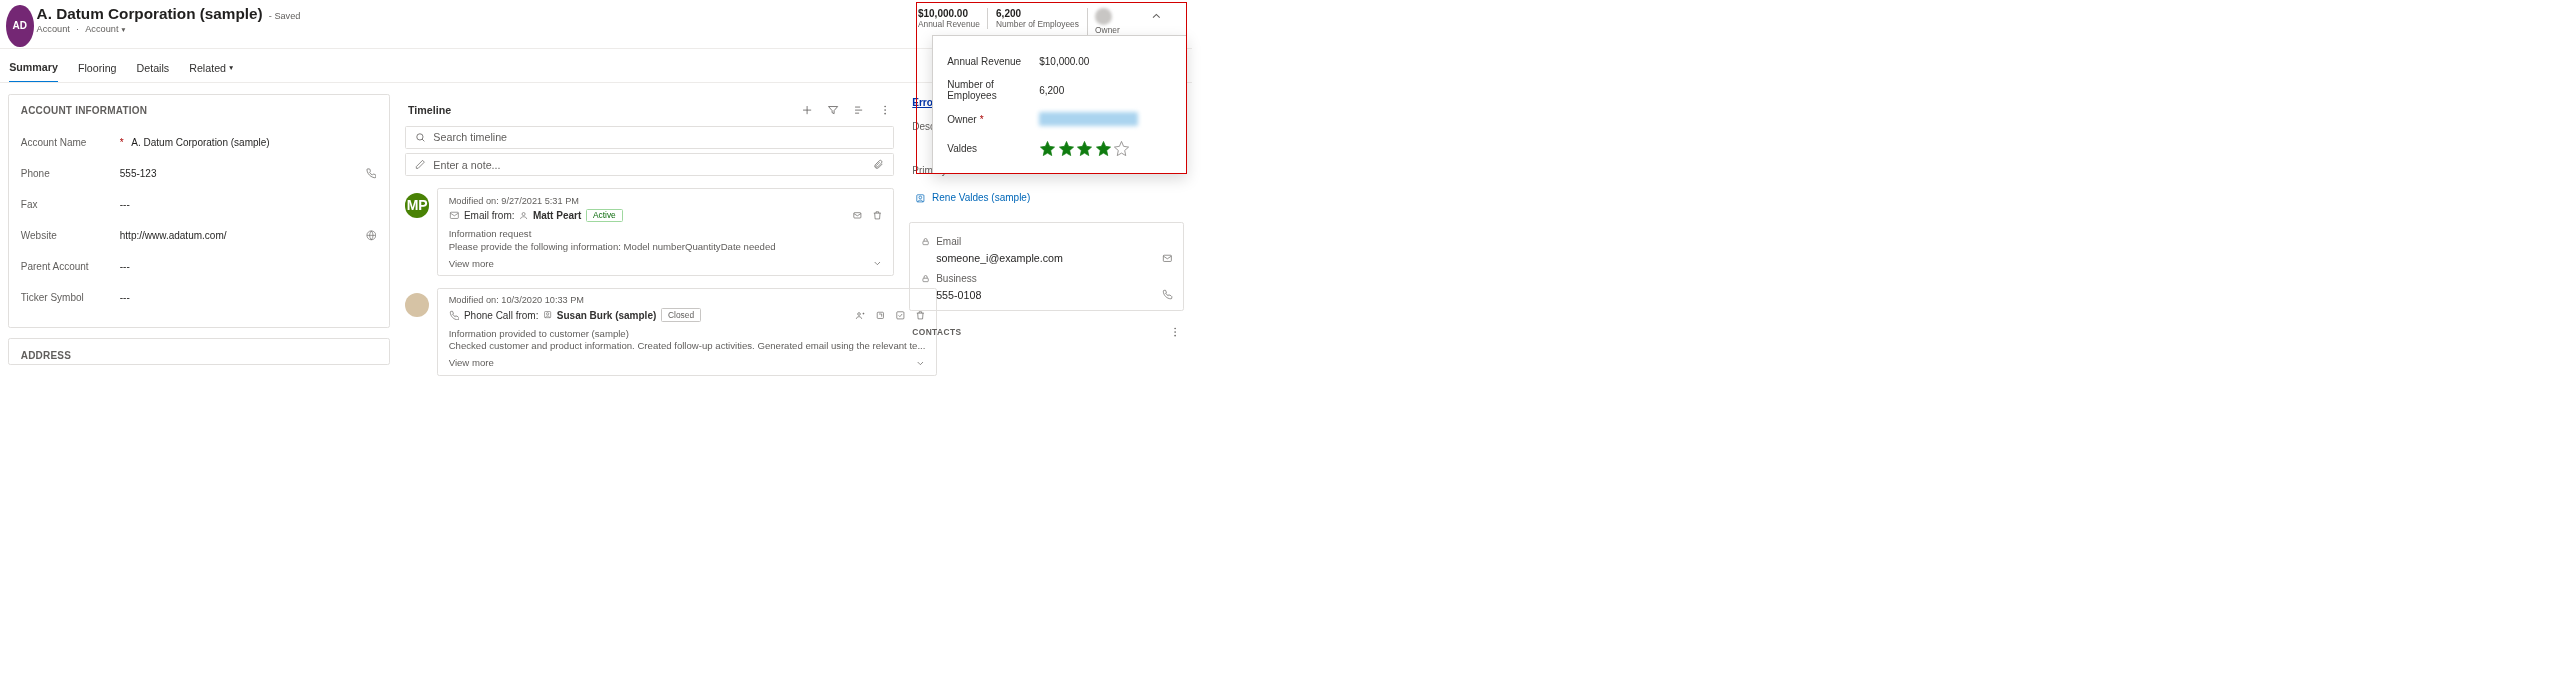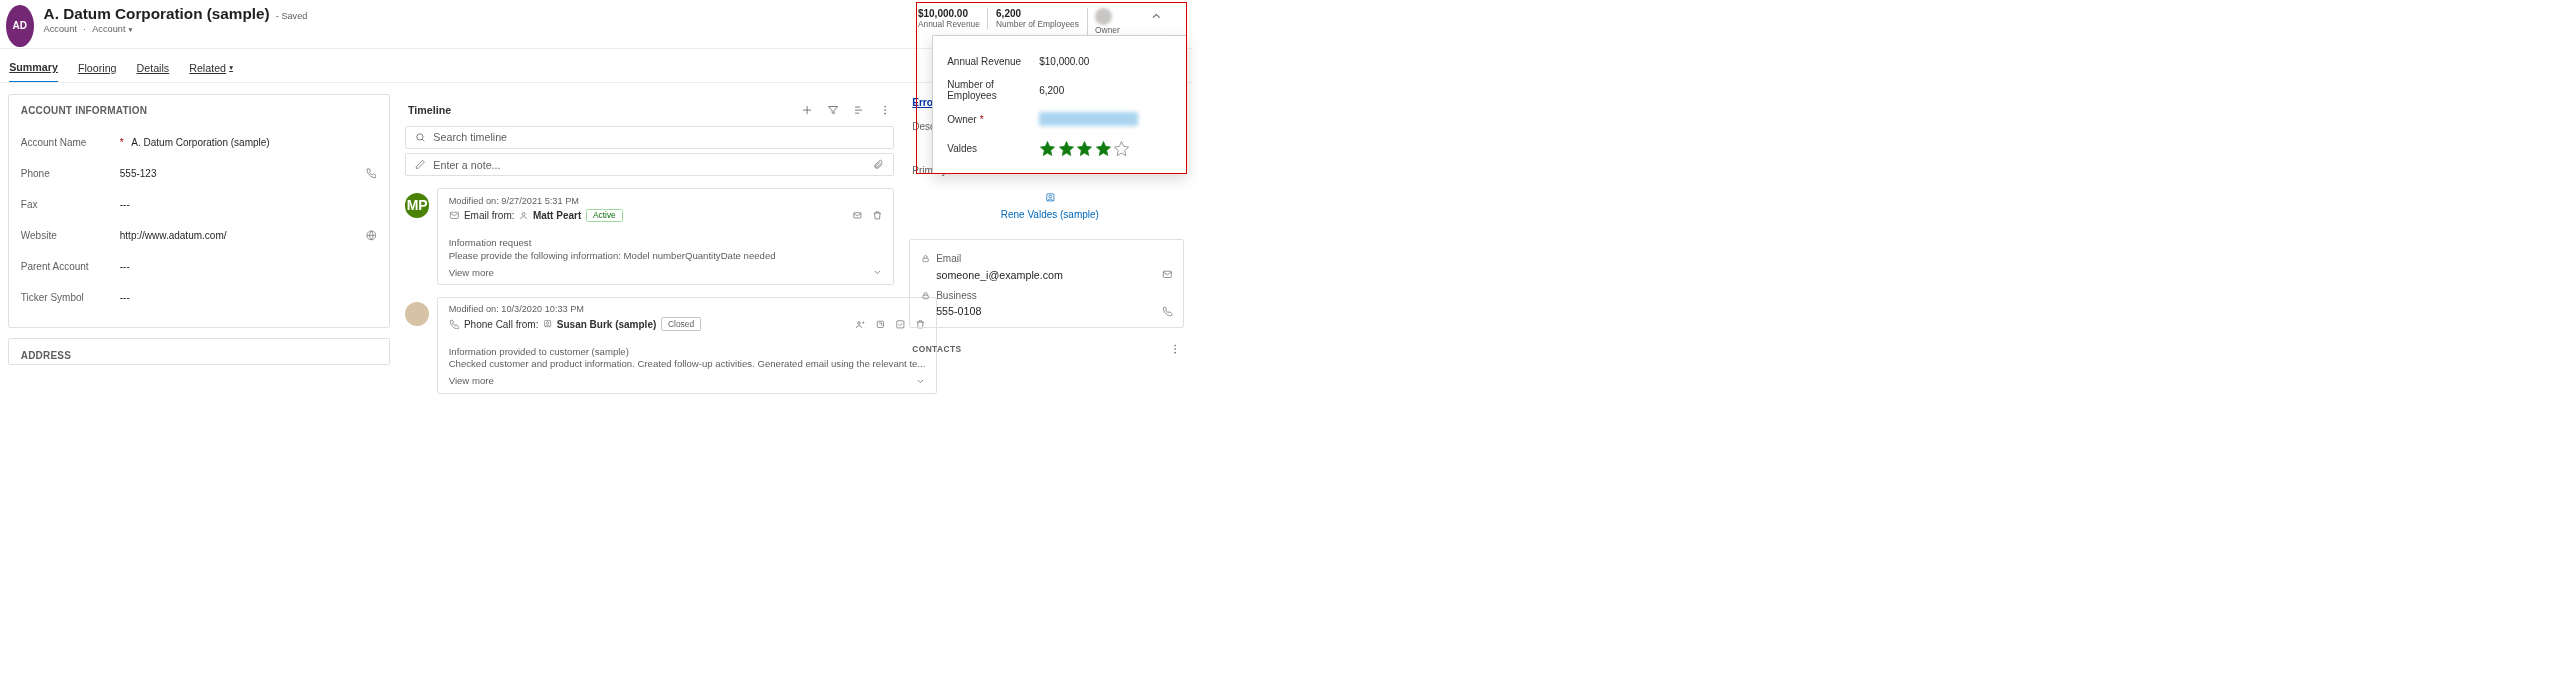--- a/index.html
+++ b/index.html
@@ -1,20 +1,20 @@
 <!DOCTYPE html>
 <html style="font-size:12.2px"><head>
 <meta charset="utf-8">
 <style>
   * { box-sizing: border-box; margin: 0; padding: 0; font-family: "Segoe UI", -apple-system, sans-serif; }
   body { background: #fff; color: #323130; font-size: 10.7px; width: 2576px; transform: scale(1); transform-origin: top left; }
   .root { width: 1192px; position: relative; }
   
   .header-bar { display: flex; align-items: flex-start; padding: 4.6px 6.1px 1.5px 6.1px; border-bottom: 0.8px solid #edebe9; position: relative; }
-  .entity-badge { width: 27.5px; height: 42px; border-radius: 50%; background: #742774; color: #fff; display:flex; align-items:center; justify-content:center; font-size:10px; font-weight:600; margin-right:10px; }
+  .entity-badge { width: 27.5px; height: 42px; border-radius: 50%; background: #742774; color: #fff; display:flex; align-items:center; justify-content:center; font-size:10px; font-weight:600; margin-right:3px; }
   .title-block { display:flex; flex-direction:column; }
   .title-line { display:flex; align-items:baseline; gap:6.1px; }
   .record-title { font-size: 15.3px; font-weight:600; color:#201f1e; }
   .save-state { font-size:9.2px; color:#605e5c; }
   .crumb { display:flex; align-items:center; gap:3.1px; font-size:9.2px; color:#605e5c; margin-top:1.5px; }
   .crumb .dot::before { content:"·"; margin:0 3.1px; }
   .crumb .caret { font-size:7.6px; }
   .header-metrics { margin-left:auto; display:flex; align-items:flex-start; padding-top:3.1px; padding-right:21.4px; gap:0; }
   .metric { padding:0 7.6px; border-left:0.8px solid #d2d0ce; min-width:61px; }
   .metric:first-child{border-left:none;}
@@ -32,21 +32,21 @@
   .flyout-row .fval { font-size:10px; color:#201f1e; font-weight: 500; }
   .req { color:#a80000; margin-left:3.1px; }
   .owner-blur { width:99px; height:13.8px; background:#aad4ef; border-radius:1.5px; filter: blur(2.3px); }
   .stars { display:flex; gap:1.5px; }
   .star { width:17px; height:17px; }
   .star svg { width:17px; height:17px; }
   .star.filled svg path { fill:#107c10; stroke:#107c10; }
   .star.empty svg path { fill:none; stroke:#8a8886; stroke-width:1.2; }
   
   .tabs { display:flex; gap:20px; padding: 12.2px 6.1px 0 9.2px; border-bottom:0.8px solid #edebe9; }
-  .tab { padding-bottom:7.6px; font-size:10.7px; color:#323130; cursor:pointer; display:flex; align-items:center; gap:3.1px;text-decoration:underline; }
+  .tab { padding-bottom:7.6px; font-size:10.7px; color:#323130; cursor:pointer; display:flex; align-items:center; gap:3.1px; }
   .tab.active { font-weight:600; border-bottom:1.5px solid #0078d4; }
   .tab .caret{font-size:7.6px;}
   
   .body3 { display:grid; grid-template-columns: 382px 489px 1fr; gap:15.3px; padding:10.7px 7.6px; }
   .card { border:0.8px solid #e1dfdd; border-radius:2.3px; background:#fff; }
   .section-title { font-size:10px; font-weight:600; color:#605e5c; padding:10.7px 12.2px 7.6px; letter-spacing:0.2px; }
   .field-rows { padding:3.1px 12.2px 13.8px; }
   .field-row { display:flex; align-items:center; min-height:31px; font-size:10px; }
   .field-row .flabel { width:99px; color:#605e5c; }
   .field-row .fval { color:#201f1e; flex:1; }
@@ -65,29 +65,29 @@
   .tl-avatar.green{background:#498205;}
   .tl-avatar.photo{background:#d6c3a5;}
   .tl-card { flex:1; border:0.8px solid #e1dfdd; border-radius:2.3px; padding:6.1px 10.7px 6.1px; }
   .tl-meta { font-size:9.2px; color:#605e5c; display:flex; justify-content:space-between; align-items:center; }
   .tl-actions{display:flex; gap:9.2px; color:#605e5c;}
   .tl-actions span{cursor:pointer;}
   .tl-line { font-size:10px; margin-top:3.1px; display:flex; align-items:center; gap:4.6px; flex-wrap:wrap;}
   .tl-line strong{font-weight:600;}
   .badge { font-size:8.4px; border:0.8px solid #c8c6c4; color:#605e5c; border-radius:1.5px; padding:0.8px 6.1px; }
   .badge.active{color:#0b6a0b; border-color:#9fd89f;}
-  .tl-sub { font-size:9.6px; color:#605e5c; margin-top:15px; }
+  .tl-sub { font-size:9.6px; color:#605e5c; margin-top:6px; }
   .tl-body { font-size:9.6px; color:#605e5c; margin-top:1.5px; overflow:hidden; text-overflow:ellipsis; white-space:nowrap; }
   .tl-more { display:flex; justify-content:space-between; align-items:center; margin-top:6.1px; font-size:9.6px; color:#605e5c; }
   
   .right-col { display:flex; flex-direction:column; gap:9.2px; }
   .error-link{ color:#0033aa; text-decoration:underline; font-size:10px; font-weight:600; margin-top:3.1px; margin-left:3.1px;}
   .desc-label{ font-size:10px; color:#605e5c; margin-left:3.1px; margin-top:4.6px;}
   .pc-title{ font-size:10px; color:#605e5c; font-weight:500; margin-left:3.1px; margin-top:23px;}
-  .pc-link{ display:flex; align-items:center; gap:6.1px; color:#0067b8; font-size:10px; margin-left:6.1px; margin-top:7.6px;flex-direction:column;}
+  .pc-link{ display:flex; align-items:center; gap:6.1px; color:#0067b8; font-size:10px; margin-left:6.1px; margin-top:7.6px;}
   .right-card{ border:0.8px solid #e1dfdd; border-radius:2.3px; padding:9.2px 10.7px; margin-top:9.2px;}
   .rc-row{display:flex; align-items:center; gap:6.1px; font-size:10px; color:#605e5c; min-height:20px;}
   .rc-val{ margin-left:15.3px; color:#201f1e; display:flex; align-items:center; justify-content:space-between;}
   .dots{cursor:pointer; color:#605e5c;}
   svg{display:block;}
   .tiny { font-size:8.4px; }
 </style>
 </head>
 <body>
 

